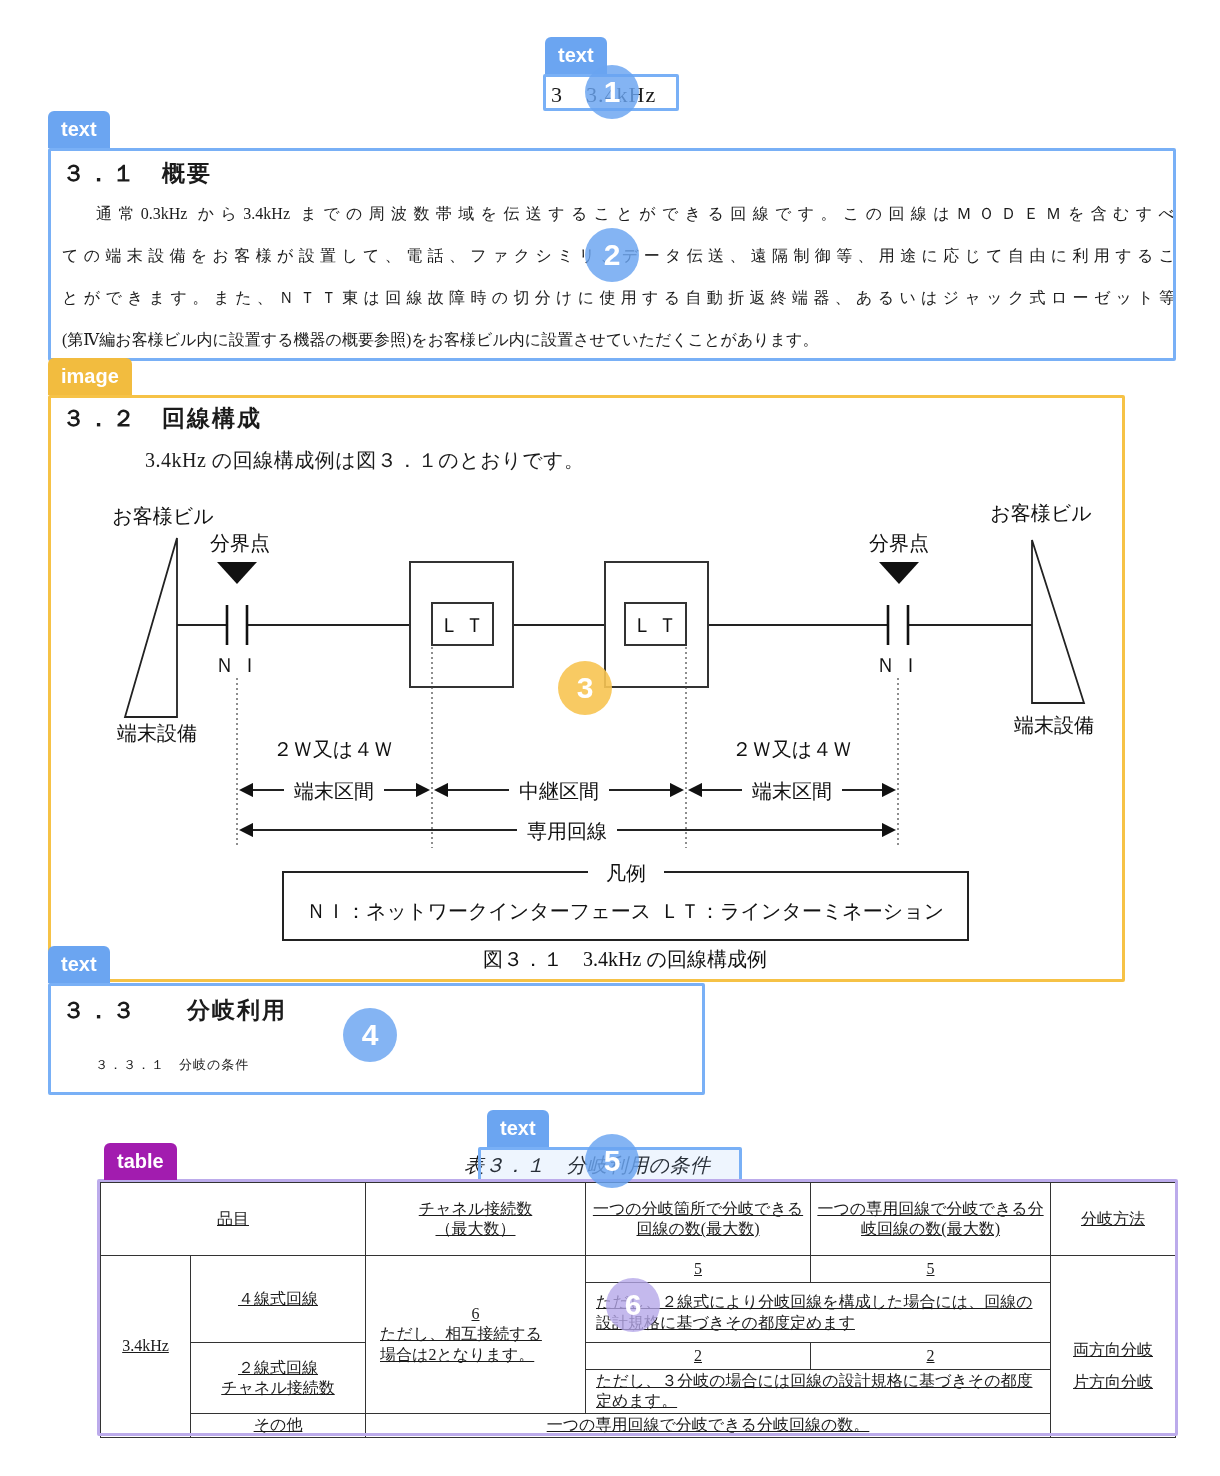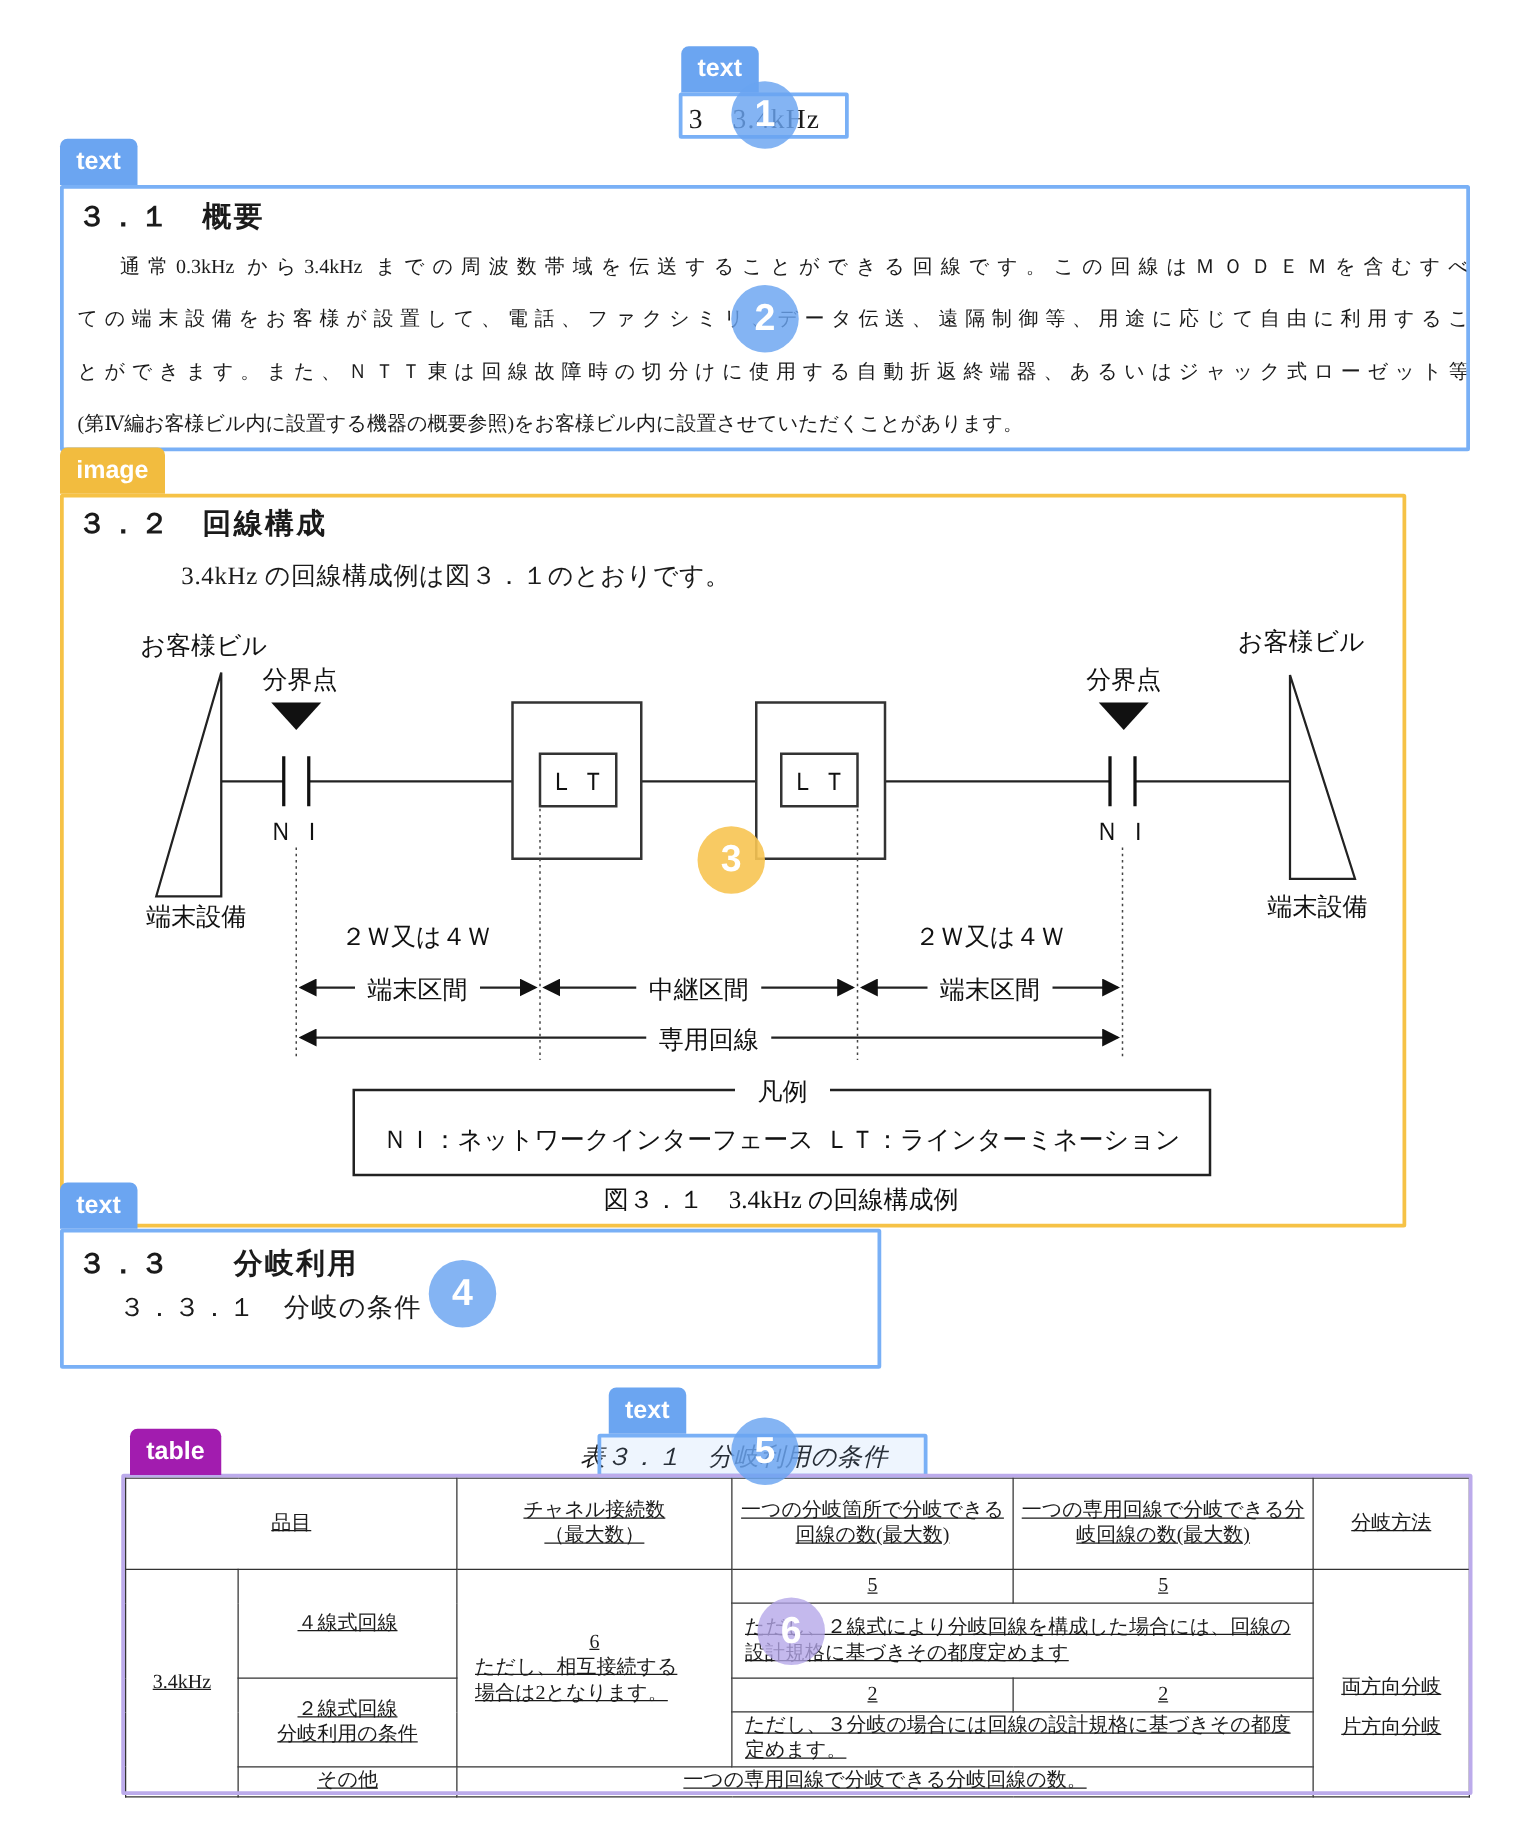--- a/index.html
+++ b/index.html
@@ -4,21 +4,21 @@
 <style>
   * { margin:0; padding:0; box-sizing:border-box; }
   html,body { background:#fff; }
   .canvas { position:relative; width:1220px; height:1476px; background:#fff; overflow:hidden;
             font-family:"Liberation Serif","DejaVu Serif",serif; color:#1b1b1b; }
   .abs { position:absolute; }
 
   
   .doc-header { left:551px; top:80px; font-size:22px; letter-spacing:1px; }
   .h-main  { font-size:23px; font-weight:600; letter-spacing:2px; }
-  .h-sub   { font-size:21px; letter-spacing:1px; }
+  .h-sub   { font-size:13px; letter-spacing:1px;margin-top:24px; }
   .body-tx { font-size:20px; letter-spacing:0.5px; }
   .para { left:62px; top:193px; width:1113px; }
   .pline { font-size:16px; line-height:42px; height:42px; text-align:justify; text-align-last:justify; }
   .pline.first { text-indent:34px; }
   .pline.last { text-align-last:left; }
 
   
   .t31 { position:absolute; left:100px; top:1182px; width:1075px; border-collapse:collapse;
          table-layout:fixed; font-size:16px;text-decoration:underline; }
   .t31 td { border:1.5px solid #333; padding:1px 6px; text-align:center; vertical-align:middle; line-height:1.28; }
@@ -187,21 +187,21 @@
         <td rowspan="5" class="methods">
           <div class="m1">両方向分岐</div>
           <div class="m2">片方向分岐</div>
         </td>
       </tr>
       <tr style="height:60px;">
         <td colspan="2" class="left">ただし、２線式により分岐回線を構成した場合には、回線の設計規格に基づきその都度定めます</td>
       </tr>
       <tr style="height:27px;">
         <td rowspan="2" class="pre">２線式回線
-分岐利用の条件</td>
+チャネル接続数</td>
         <td>2</td>
         <td>2</td>
       </tr>
       <tr style="height:41px;">
         <td colspan="2" class="left">ただし、３分岐の場合には回線の設計規格に基づきその都度定めます。</td>
       </tr>
       <tr style="height:24px;">
         <td>その他</td>
         <td colspan="3">一つの専用回線で分岐できる分岐回線の数。</td>
       </tr>

